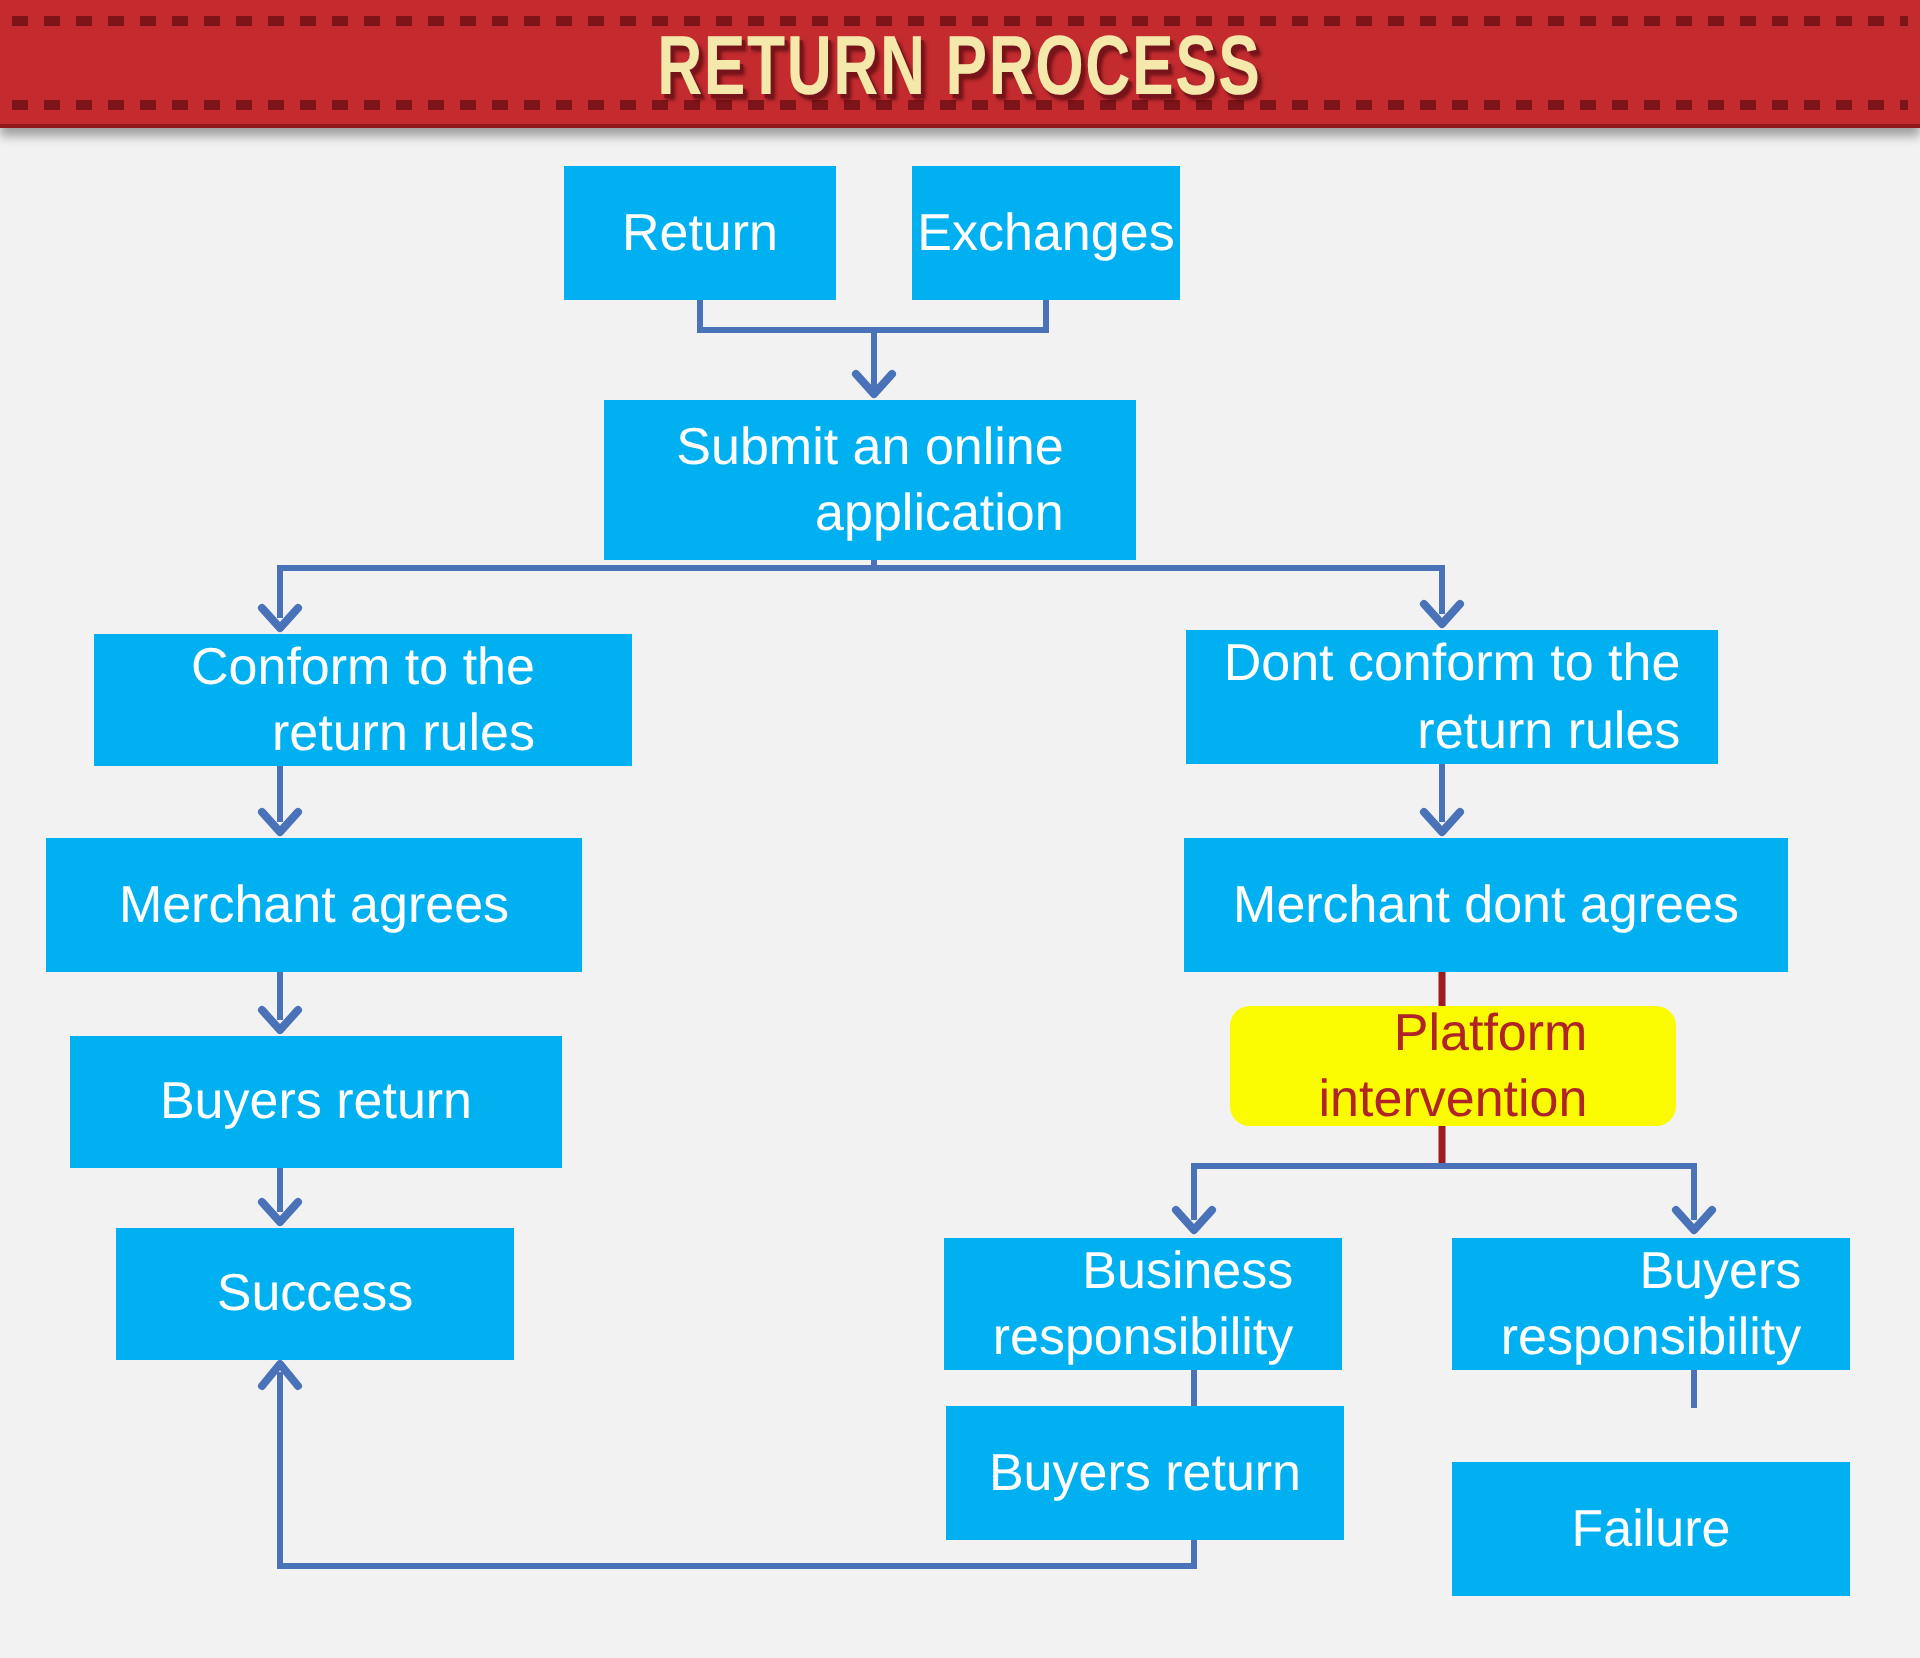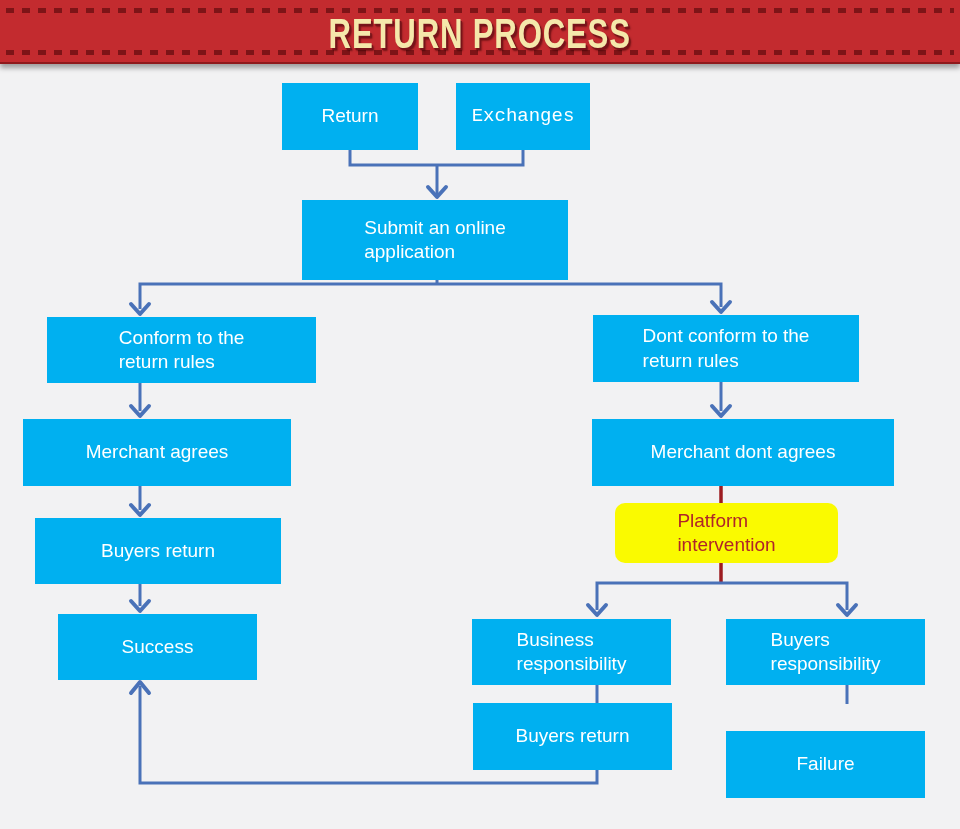--- a/index.html
+++ b/index.html
@@ -24,24 +24,24 @@
 
   
   #connectors{position:absolute;left:0;top:0;width:960px;height:829px;z-index:1;}
   .c-line{stroke:var(--connector-blue,#4a72b8);stroke-width:3;fill:none;}
   .c-head{stroke:var(--connector-blue,#4a72b8);stroke-width:4;fill:none;stroke-linecap:round;stroke-linejoin:round;}
   .c-red{stroke:var(--connector-red,#9d1c20);stroke-width:3.5;fill:none;}
 
   
   .node{position:absolute;z-index:2;background:var(--node-cyan,#00b0f0);
     color:var(--node-text,#fff);display:flex;align-items:center;justify-content:center;
-    font-size:19px;line-height:1.28;text-align:left;}
+    font-size:26px;line-height:1.28;text-align:right;}
   .node .lbl{white-space:pre-line;}
   .n-return{left:282px;top:83px;width:136px;height:67px;}
-  .n-exchanges{left:456px;top:83px;width:134px;height:67px;font-family:Liberation Mono, monospace;}
+  .n-exchanges{left:456px;top:83px;width:134px;height:67px;}
   .n-submit{left:302px;top:200px;width:266px;height:80px;}
   .n-conform{left:23px;top:317px;width:269px;height:66px;margin-left:24px;}
   .n-dont-conform{left:593px;top:315px;width:266px;height:67px;}
   .n-merchant-agrees{left:23px;top:419px;width:268px;height:67px;}
   .n-buyers-return-left{left:35px;top:518px;width:246px;height:66px;}
   .n-success{left:58px;top:614px;width:199px;height:66px;}
   .n-merchant-dont{left:592px;top:419px;width:302px;height:67px;}
   .n-platform{left:615px;top:503px;width:223px;height:60px;border-radius:10px;
     background:var(--highlight-yellow,#fafa00);color:var(--highlight-text-red,#b02428);}
   .n-business-resp{left:472px;top:619px;width:199px;height:66px;}

